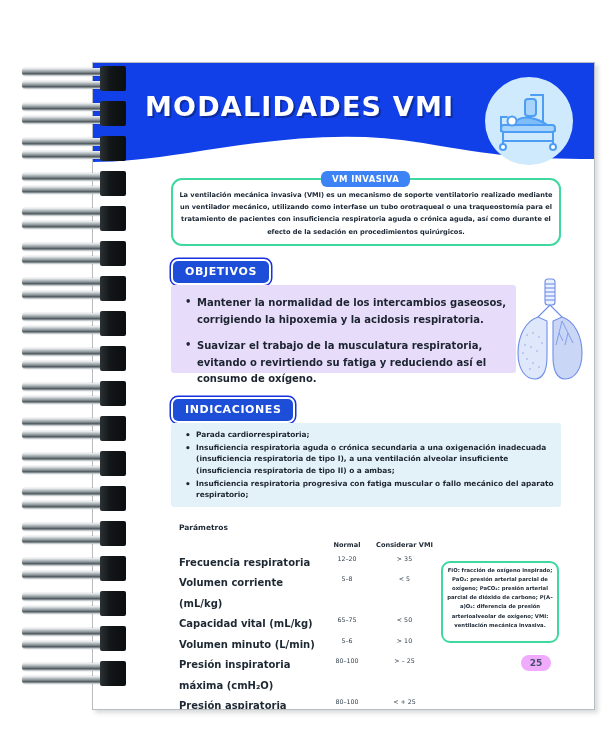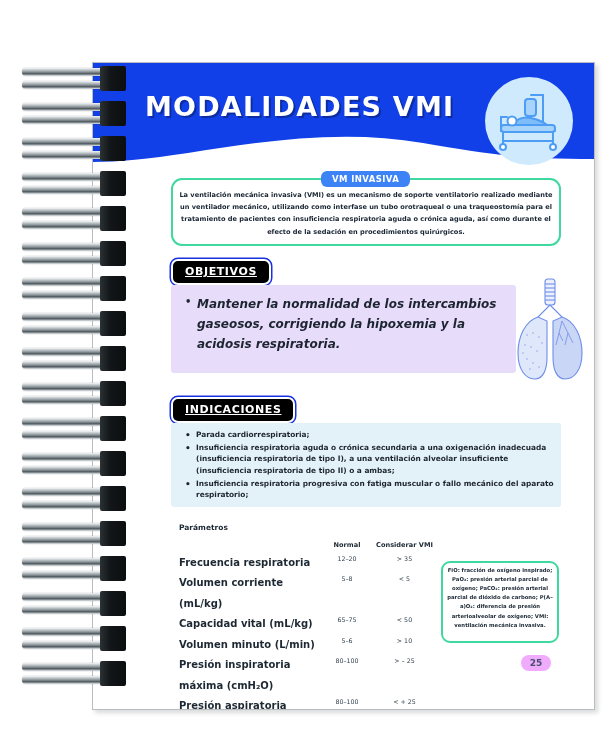--- a/index.html
+++ b/index.html
@@ -60,31 +60,30 @@
   #bed-badge {
     position: absolute; left: 392px; top: 14px;
     width: 88px; height: 88px; border-radius: 50%;
     background: #cfeafc;
   }
   #bed-icon { position: absolute; left: 400px; top: 22px; width: 72px; height: 72px; }
 
   
   .sect-badge {
     position: absolute;
-    background: #000000;
+    background: #1d4ed8;
     color: #ffffff;
     font-weight: bold;
     font-size: 11px;
     letter-spacing: .6px;
     padding: 4px 12px 5px 12px;
     border-radius: 7px;
     border: 2px solid #ffffff;
     box-shadow: 0 0 0 1.5px #1631e0;
     white-space: nowrap;
-    text-decoration: underline;
   }
 
   
   #vm-box {
     position: absolute; left: 78px; top: 115px;
     width: 390px; height: 68px;
     border: 2px solid #3fd9a0;
     border-radius: 11px;
     background: #ffffff;
   }
@@ -105,21 +104,21 @@
   
   #obj-badge { left: 78px; top: 196px; }
   #obj-box {
     position: absolute; left: 78px; top: 222px;
     width: 345px; height: 88px;
     background: #e8dcfb; border-radius: 3px;
   }
   #obj-list {
     position: absolute; left: 92px; top: 232px;
     width: 322px;
-    font-size: 12px; line-height: 1.65; color: #1c2430; font-weight: bold; font-style: italic;
+    font-size: 10px; line-height: 1.65; color: #1c2430; font-weight: bold;
   }
   #obj-list li { margin-bottom: 10px; list-style: none; position: relative; padding-left: 12px; }
   #obj-list li:before { content: "•"; position: absolute; left: 0; top: -1px; font-size: 10px; }
 
   #lungs { position: absolute; left: 418px; top: 212px; width: 78px; height: 112px; }
 
   
   #ind-badge { left: 78px; top: 334px; }
   #ind-box {
     position: absolute; left: 78px; top: 360px;
@@ -207,20 +206,21 @@
   </div>
 
   <div id="vm-box"></div>
   <div id="vm-chip">VM INVASIVA</div>
   <p id="vm-text">La ventilación mecánica invasiva (VMI) es un mecanismo de soporte ventilatorio realizado mediante un ventilador mecánico, utilizando como interfase un tubo orotraqueal o una traqueostomía para el tratamiento de pacientes con insuficiencia respiratoria aguda o crónica aguda, así como durante el efecto de la sedación en procedimientos quirúrgicos.</p>
 
   <div class="sect-badge" id="obj-badge">OBJETIVOS</div>
   <div id="obj-box"></div>
   <ul id="obj-list">
     <li>Mantener la normalidad de los intercambios gaseosos, corrigiendo la hipoxemia y la acidosis respiratoria.</li>
+    <li>Suavizar el trabajo de la musculatura respiratoria, evitando o revirtiendo su fatiga y reduciendo así el consumo de oxígeno.</li>
   </ul>
 
   <svg id="lungs" viewBox="0 0 78 112">
     <g stroke="#6f8ee8" fill="none" stroke-width="1.1">
 
       <rect x="34" y="4" width="10" height="26" rx="3" fill="#eaf0fc"></rect>
       <line x1="34" y1="9" x2="44" y2="9"></line>
       <line x1="34" y1="13" x2="44" y2="13"></line>
       <line x1="34" y1="17" x2="44" y2="17"></line>
       <line x1="34" y1="21" x2="44" y2="21"></line>

